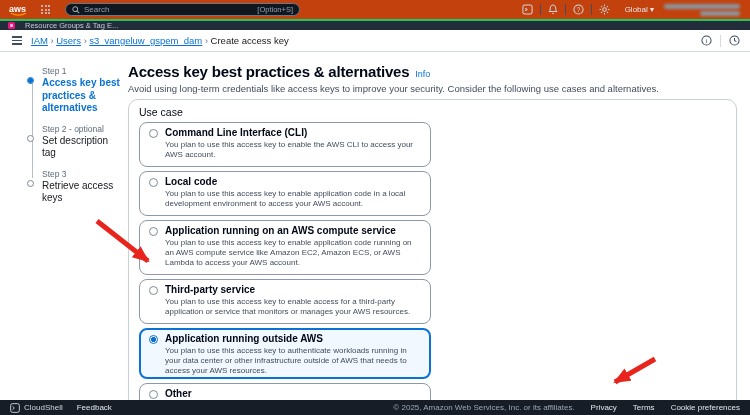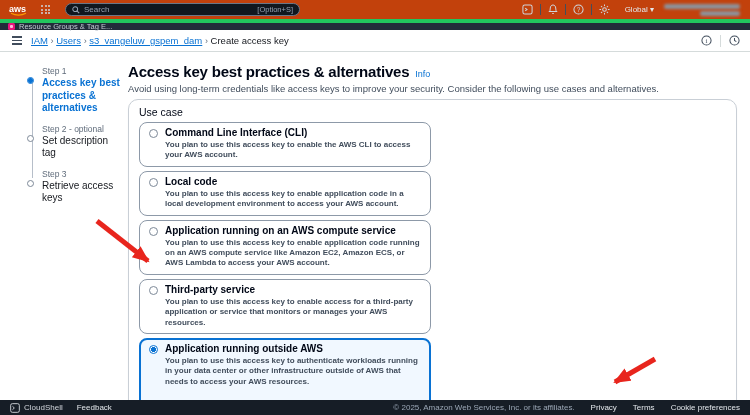--- a/index.html
+++ b/index.html
@@ -19,21 +19,21 @@
   .top-right { margin-left:auto; display:flex; align-items:center; gap:0; }
   .tr-icon { padding:0 7px; display:flex; align-items:center; color:#cfd6dd; cursor:pointer; }
   .tr-sep { width:1px; height:11px; background:#424e5c; }
   .region { font-size:8px; color:#e3e7eb; padding:0 8px; cursor:pointer; white-space:nowrap; }
   .account-blur { width:78px; margin-right:2px; display:flex; flex-direction:column; align-items:flex-end; gap:2px; cursor:pointer; }
   .account-blur b { display:block; height:5px; background:#8b949f; border-radius:2px; filter:blur(1.6px); }
   .account-blur b:nth-child(1){ width:76px; }
   .account-blur b:nth-child(2){ width:40px; }
 
   
-  .favbar { height:11px; background:#222c3a; border-top:4px solid #22c55e; display:flex; align-items:center; padding:0 8px; gap:4px; }
+  .favbar { height:11px; background:#222c3a; border-top:2px solid #22c55e; display:flex; align-items:center; padding:0 8px; gap:10px; }
   .fav-ico { width:7px; height:7px; border-radius:1.5px; background:#e7157b; position:relative; flex:0 0 auto; }
   .fav-ico::after { content:""; position:absolute; left:2px; top:2px; width:3px; height:3px; background:#fbd; border-radius:1px; }
   .fav-label { font-size:7.5px; color:#c3cad4; white-space:nowrap; cursor:pointer; }
 
   
   .crumbbar { height:22px; background:#fff; border-bottom:1px solid #d5dbdb; display:flex; align-items:center; padding:0 10px; gap:7px; font-size:9.5px; }
   .burger { display:flex; flex-direction:column; gap:2px; cursor:pointer; padding:2px; }
   .burger i { width:10px; height:1.4px; background:#414d5c; display:block; }
   .crumb a { color:#0972d3; text-decoration:underline; cursor:pointer; }
   .crumb-sep { color:#5f6b7a; font-size:9px; }
@@ -58,25 +58,25 @@
   .main { flex:1; padding:11px 13px 0 8px; }
   .h-row { display:flex; align-items:baseline; gap:6px; }
   h1 { margin:0; font-size:15px; font-weight:700; color:#000716; letter-spacing:-0.2px; }
   .info-link { font-size:9px; color:#0972d3; cursor:pointer; }
   .subtitle { font-size:9.5px; color:#414d5c; margin-top:3px; }
 
   .card { margin-top:5px; background:#fff; border:1px solid #c9cfd6; border-radius:10px; padding:6px 10px 8px 10px; box-shadow:0 1px 2px rgba(0,0,0,.04); }
   .usecase-label { font-size:10.5px; font-weight:400; color:#000716; }
   .tiles { width:292px; display:flex; flex-direction:column; gap:4px; margin-top:4px; }
   .tile { border:1px solid #8d99a8; border-radius:8px; background:#fff; padding:4px 9px 5px 9px; display:flex; gap:7px; cursor:pointer; }
-  .tile.sel { border:2px solid #0972d3; background:#f1f8ff; padding:3px 8px 19px 8px; }
+  .tile.sel { border:2px solid #0972d3; background:#f1f8ff; padding:3px 8px 0 8px; }
   .radio { flex:0 0 auto; width:9px; height:9px; margin-top:2px; border:1px solid #7d8998; border-radius:50%; background:#fff; }
   .tile.sel .radio { border-color:#0972d3; background:radial-gradient(circle,#0972d3 0 2.4px,#fff 2.6px); }
   .tile-title { font-size:10px; font-weight:700; color:#000716; line-height:1.2; }
-  .tile-desc { font-size:8px; color:#414d5c; line-height:1.3; margin-top:1px;font-weight:bold; }
+  .tile-desc { font-size:8px; color:#414d5c; line-height:1.3; margin-top:1px; }
 
   
   .footer { position:absolute; left:0; right:0; bottom:0; height:15px; background:#161d26; display:flex; align-items:center; padding:0 10px; gap:14px; color:#d1d5db; font-size:8px; }
   .f-left { display:flex; align-items:center; gap:4px; cursor:pointer; }
   .f-link { cursor:pointer; color:#e3e7eb; }
   .f-right { margin-left:auto; display:flex; align-items:center; gap:16px; }
   .f-copy { color:#9ba7b6; }
 
   
   .arrows { position:absolute; left:0; top:0; pointer-events:none; }

